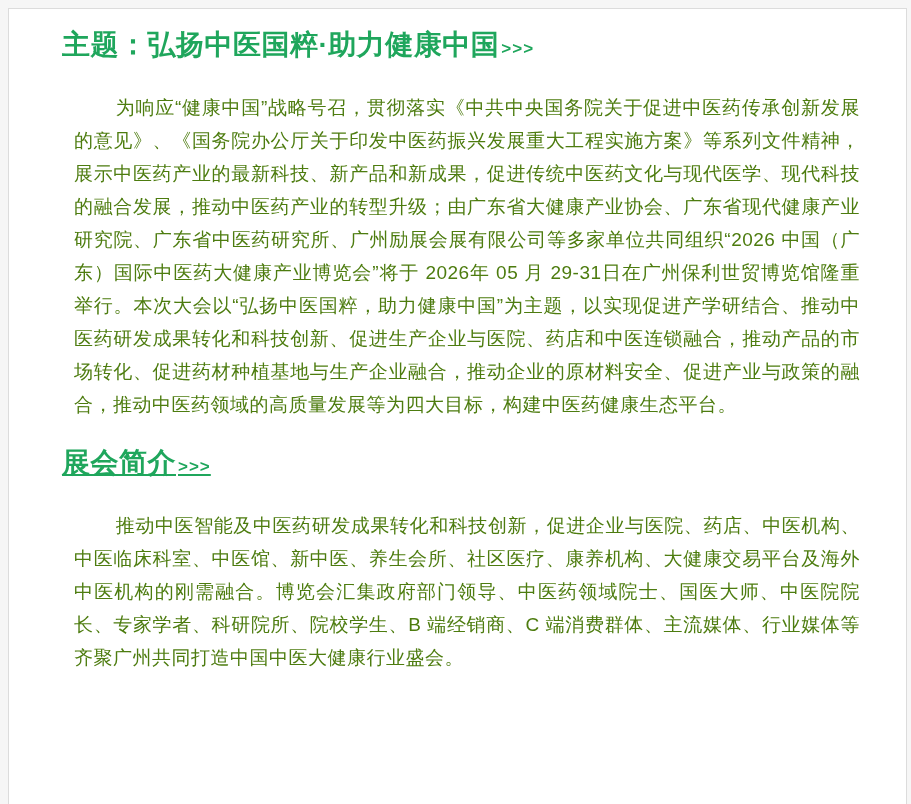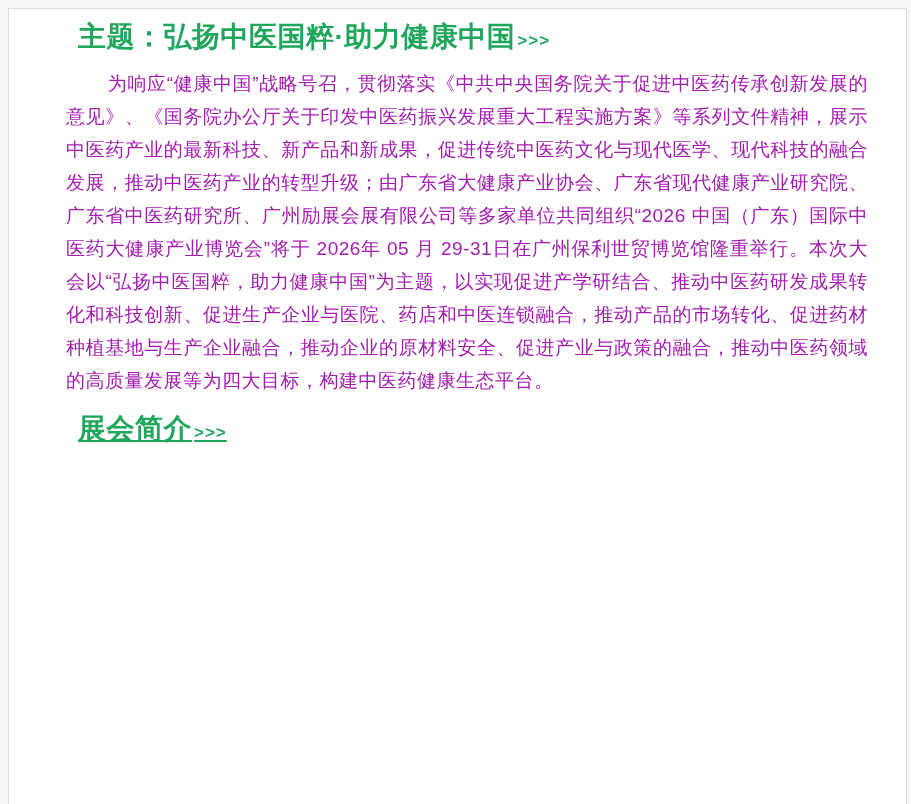--- a/index.html
+++ b/index.html
@@ -26,41 +26,41 @@
     border-top: 1px solid #dcdcdc;
     border-right: 1px solid #dcdcdc;
   }
   .content {
     box-sizing: border-box;
     padding: 10px 30px 0 49px;
   }
   h1.sec-heading, h2.sec-heading {
     color: #1fa65c;
     font-size: 28px;
-    line-height: 36px;
+    line-height: 52px;
     font-weight: bold;
-    margin: 0 0 8px 20px;
+    margin: 0 0 8px 4px;
     letter-spacing: 0.5px;
     white-space: nowrap;
   }
   h2.sec-heading {
     margin-top: 14px;
     margin-bottom: 6px;
     text-decoration: underline;
   }
   .arrows {
     font-size: 17px;
     font-weight: bold;
     letter-spacing: 1px;
     margin-left: 2px;
     color: #1fa65c;
   }
   p.body-para {
-    margin: 8px;
-    color: #a21caf;
+    margin: 16px;
+    color: #4d7c0f;
     font-size: 19px;
     line-height: 33px;
     text-align: justify;
     text-indent: 2.2em;
     letter-spacing: 0.5px;
     word-break: break-all;
   }
 </style>
 </head>
 <body>
@@ -68,15 +68,16 @@
 <div class="page-frame">
   <div class="content">
 
     <h1 class="sec-heading"><span>主题：弘扬中医国粹·助力健康中国</span><span class="arrows">&gt;&gt;&gt;</span></h1>
 
     <p class="body-para">为响应“健康中国”战略号召，贯彻落实《中共中央国务院关于促进中医药传承创新发展的意见》、《国务院办公厅关于印发中医药振兴发展重大工程实施方案》等系列文件精神，展示中医药产业的最新科技、新产品和新成果，促进传统中医药文化与现代医学、现代科技的融合发展，推动中医药产业的转型升级；由广东省大健康产业协会、广东省现代健康产业研究院、广东省中医药研究所、广州励展会展有限公司等多家单位共同组织“2026 中国（广东）国际中医药大健康产业博览会”将于 2026年 05 月 29-31日在广州保利世贸博览馆隆重举行。本次大会以“弘扬中医国粹，助力健康中国”为主题，以实现促进产学研结合、推动中医药研发成果转化和科技创新、促进生产企业与医院、药店和中医连锁融合，推动产品的市场转化、促进药材种植基地与生产企业融合，推动企业的原材料安全、促进产业与政策的融合，推动中医药领域的高质量发展等为四大目标，构建中医药健康生态平台。</p>
 
     <h2 class="sec-heading"><span>展会简介</span><span class="arrows">&gt;&gt;&gt;</span></h2>
 
 
+    <p class="body-para">推动中医智能及中医药研发成果转化和科技创新，促进企业与医院、药店、中医机构、中医临床科室、中医馆、新中医、养生会所、社区医疗、康养机构、大健康交易平台及海外中医机构的刚需融合。博览会汇集政府部门领导、中医药领域院士、国医大师、中医院院长、专家学者、科研院所、院校学生、B 端经销商、C 端消费群体、主流媒体、行业媒体等齐聚广州共同打造中国中医大健康行业盛会。</p>
 
   </div>
 </div>
 
 </body></html>

